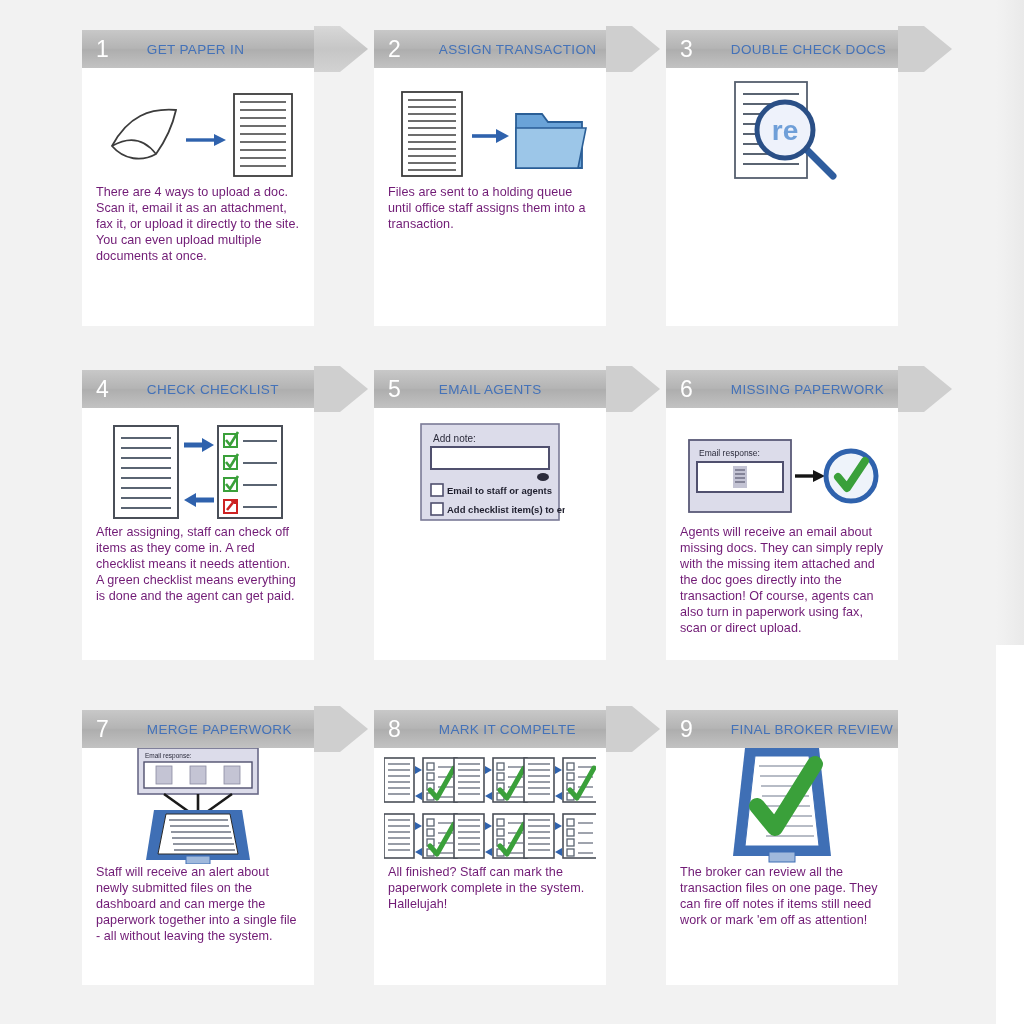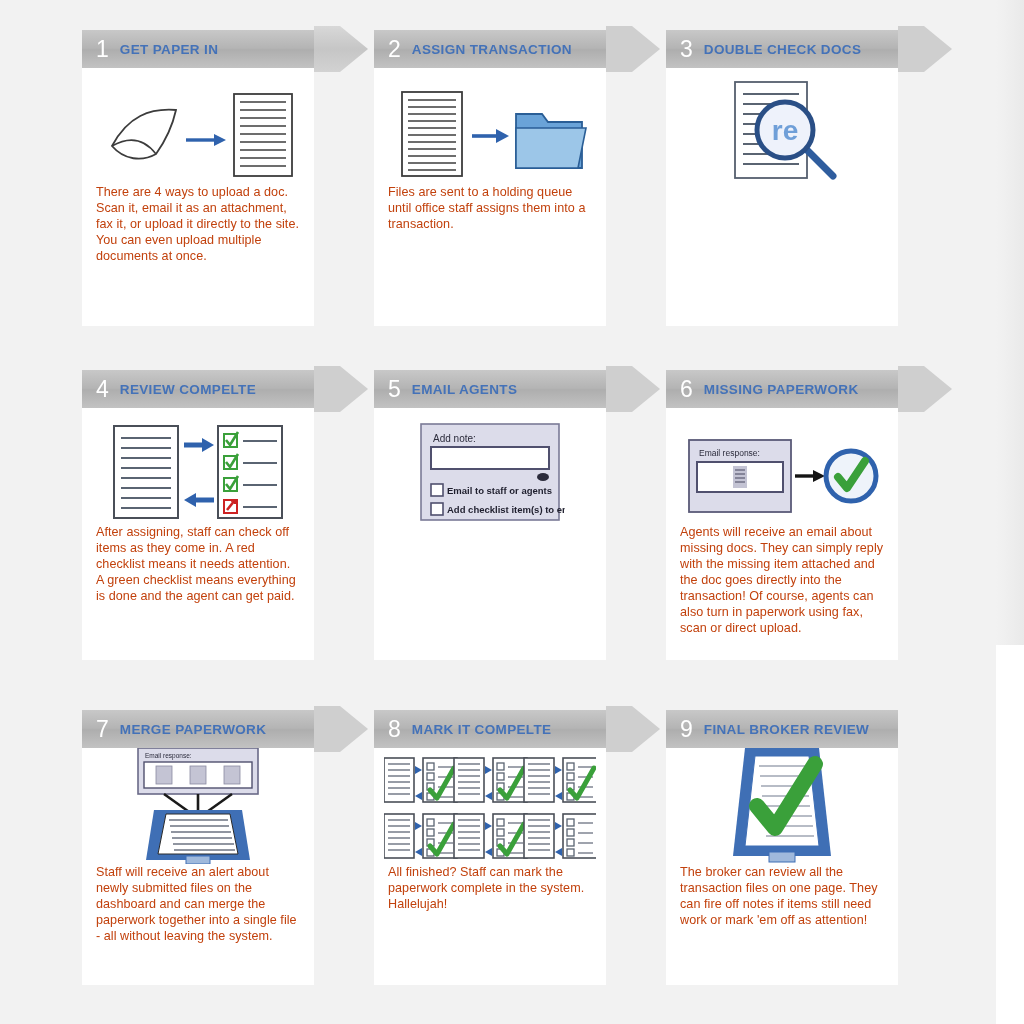--- a/index.html
+++ b/index.html
@@ -58,23 +58,24 @@
     font-size: 23px;
     color: #ffffff;
     font-weight: 400;
     line-height: 1;
     margin-right: 11px;
     letter-spacing: 0px;
   }
   .card-header .title {
     font-size: 13.5px;
     color: #4472b8;
-    font-weight: 700;
+    font-weight: 400;
     letter-spacing: 0.35px;
     white-space: nowrap;
+    margin-left: 27px;
   }
   
   .chevron {
     position: absolute;
     left: 232px;
     top: -14px;
     width: 56px;
     height: 66px;
     pointer-events: none;
   }
@@ -88,21 +89,21 @@
   }
   .icon-area {
     height: 116px;
     display: flex;
     align-items: flex-end;
     justify-content: center;
   }
   .desc {
     font-size: 12.6px;
     line-height: 16px;
-    color: #c2410c;
+    color: #701a75;
     padding: 0 14px 0 14px;
     letter-spacing: 0.05px;
   }
   .desc b { font-weight: 400; }
 
   
   .r1 { top: 30px; }
   .r2 { top: 370px; }
   .r3 { top: 710px; }
   .c1 { left: 82px; }
@@ -236,21 +237,21 @@
           <circle cx="88" cy="54" r="28" fill="#eef2fb" stroke="#2a4f86" stroke-width="5"></circle>
           <text x="88" y="64" font-family="'Liberation Sans',sans-serif" font-size="28" font-weight="700" fill="#6f9fd8" text-anchor="middle">re</text>
         </svg>
       </div>
     </div>
   </div>
 
   <div class="card r2 c1 h2">
     <div class="card-header">
       <span class="num">4</span>
-      <span class="title">REVIEW COMPELTE</span>
+      <span class="title">CHECK CHECKLIST</span>
       <span class="chevron">
         <svg width="56" height="66" viewBox="0 0 56 66">
           <path d="M0,10 L26,10 L54,33 L26,56 L0,56 Z" fill="#cfcfcf"></path>
         </svg>
       </span>
     </div>
     <div class="card-body">
       <div class="icon-area">
         <svg class="icon" width="180" height="106" viewBox="0 0 180 106">
 

